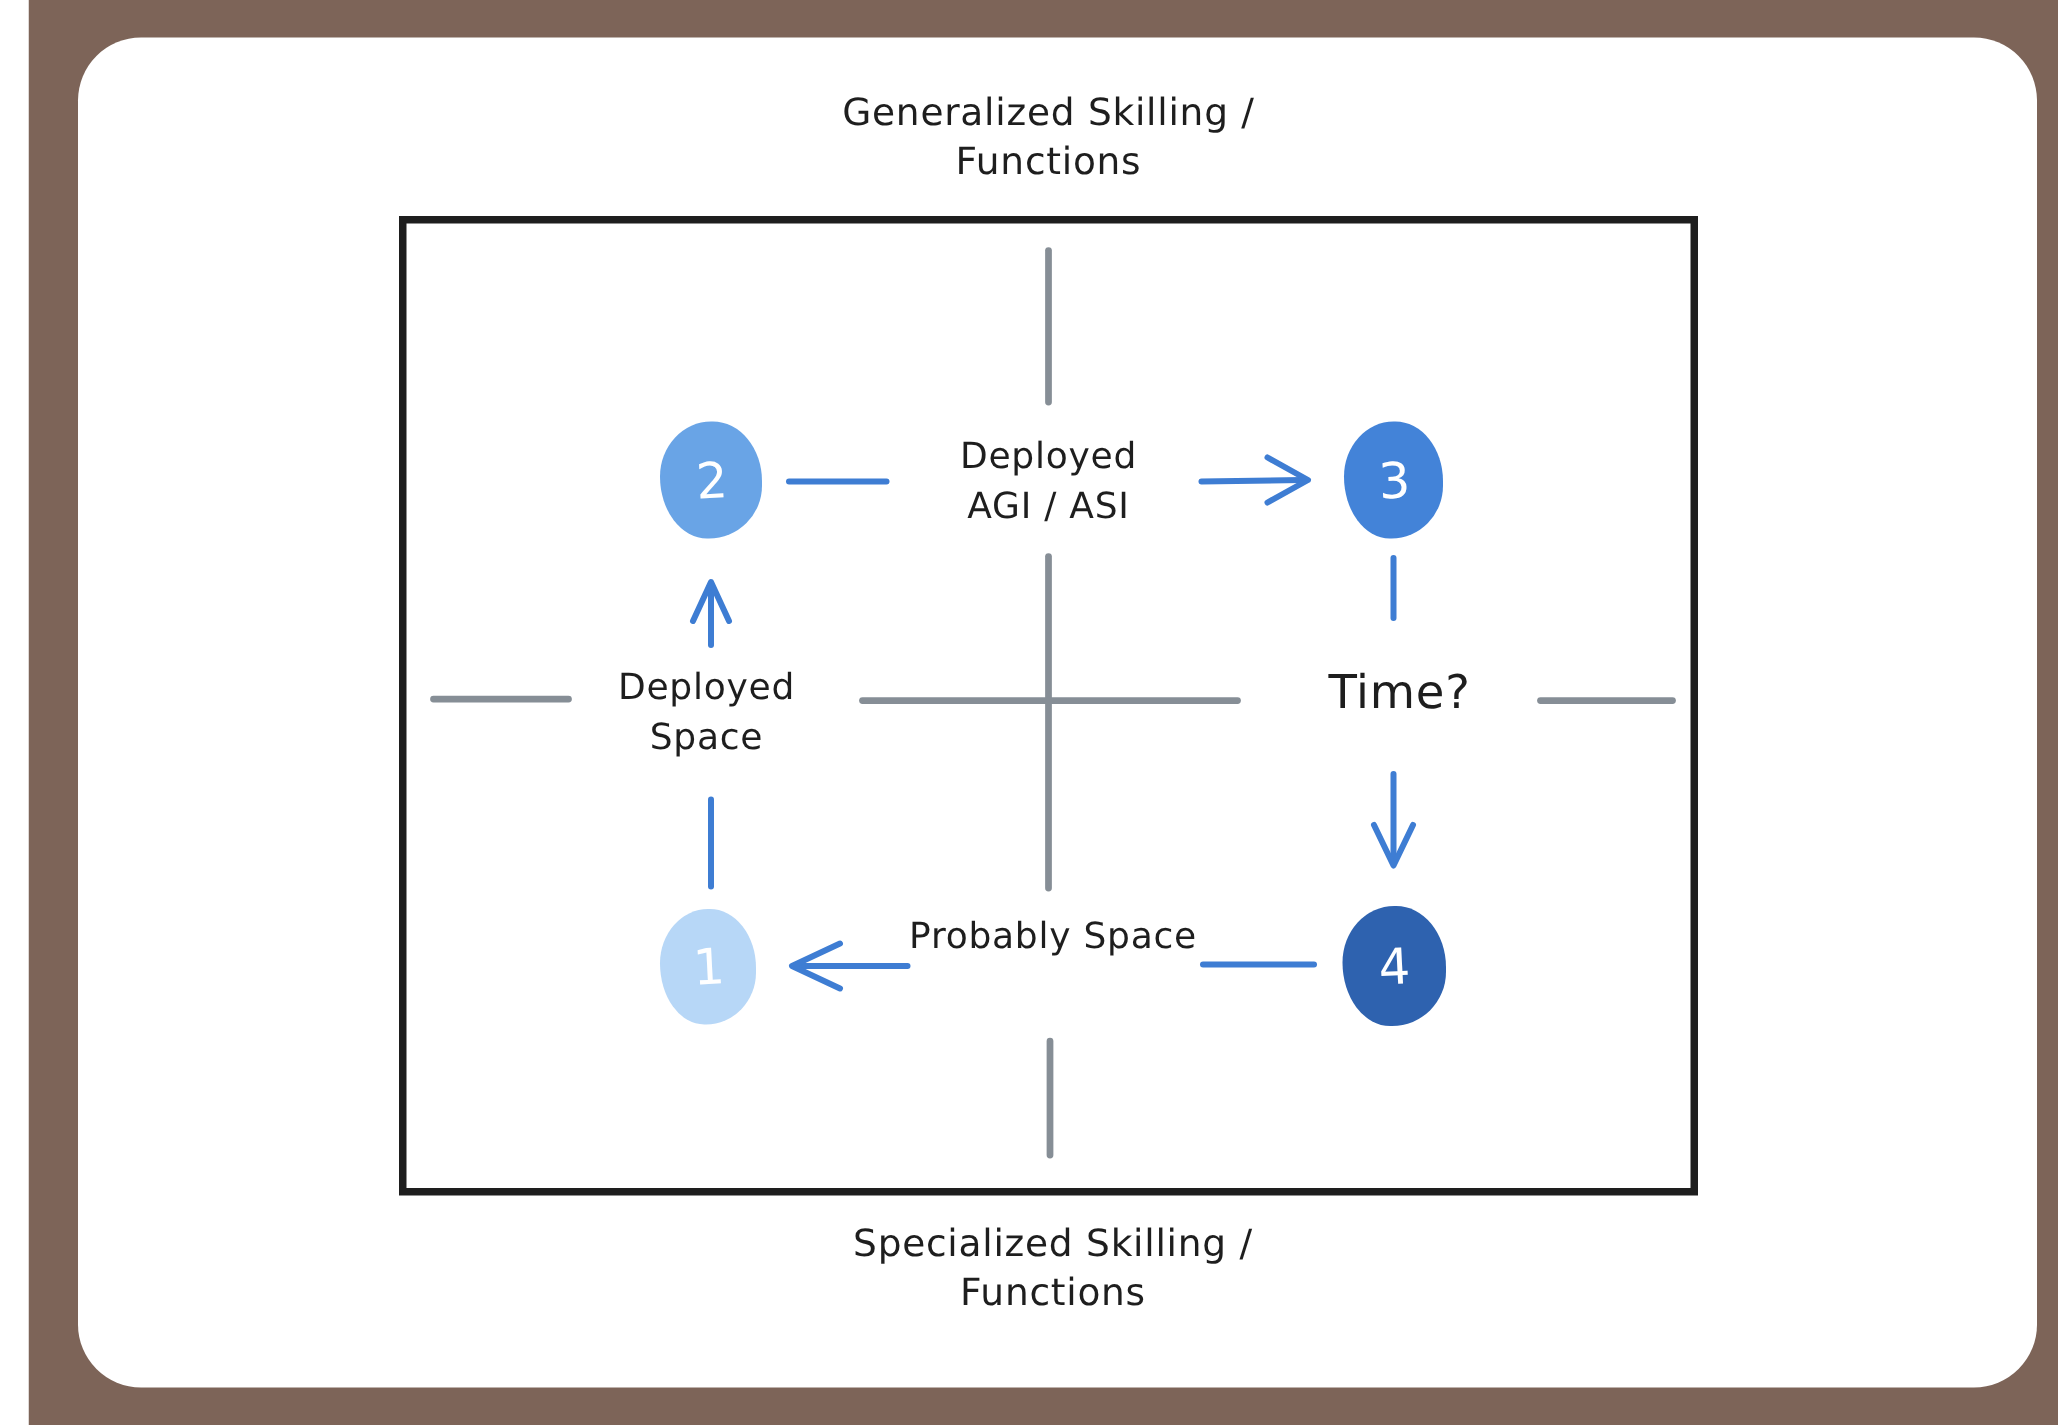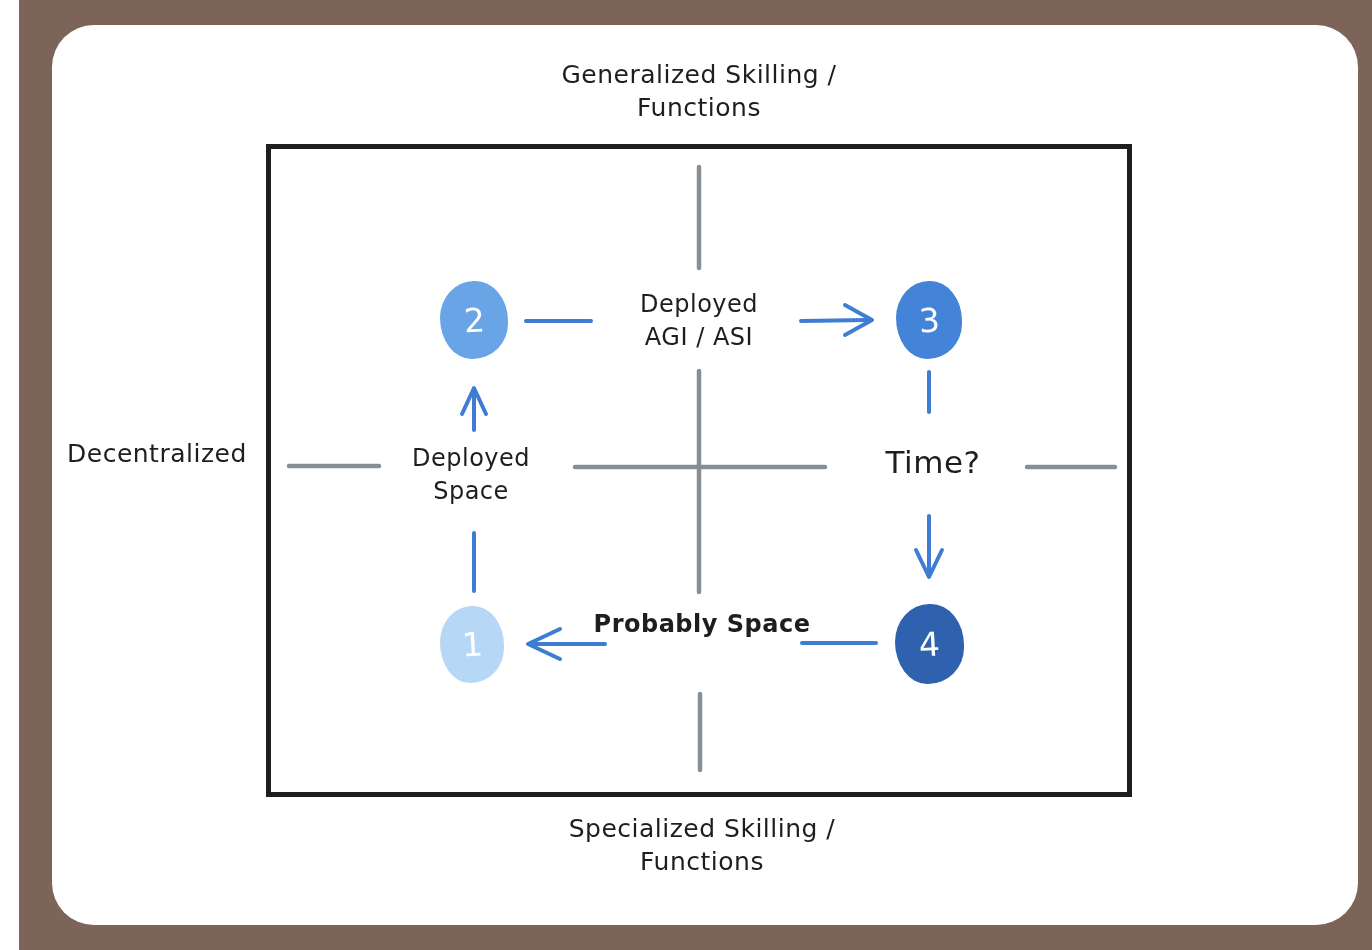--- a/index.html
+++ b/index.html
@@ -71,21 +71,20 @@
   <div class="hand-text centered-x" style="left:680px; top:58px;">
     <div>Generalized Skilling /</div>
     <div>Functions</div>
   </div>
 
   <div class="hand-text centered-x" style="left:683px; top:812px;">
     <div>Specialized Skilling /</div>
     <div>Functions</div>
   </div>
 
-  <div class="hand-text" style="left:48px; top:437px;">Decentralized</div>
 
 
   <div id="quadrant-box"></div>
 
   <svg id="diagram-svg" viewBox="0 0 1372 950" xmlns="http://www.w3.org/2000/svg">
 
     <g fill="none" stroke-width="4.5" stroke-linecap="round" style="stroke: rgb(134, 142, 150);">
       <line x1="680" y1="167" x2="680" y2="268"></line>
       <line x1="680" y1="371" x2="680" y2="592"></line>
       <line x1="681" y1="694" x2="681" y2="770"></line>
@@ -135,17 +134,17 @@
     <div>AGI / ASI</div>
   </div>
 
   <div class="hand-text centered-x" style="left:452px; top:442px; font-size:24px;">
     <div>Deployed</div>
     <div>Space</div>
   </div>
 
   <div class="hand-text centered-x" style="left:914px; top:446px; font-size:31px;">Time?</div>
 
-  <div class="hand-text centered-x" style="left:683px; top:608px; font-size:24px;font-weight:bold;">
+  <div class="hand-text centered-x" style="left:683px; top:608px; font-size:24px;">
     <div>Probably Space</div>
   </div>
 
 </div>
 
 </body></html>

